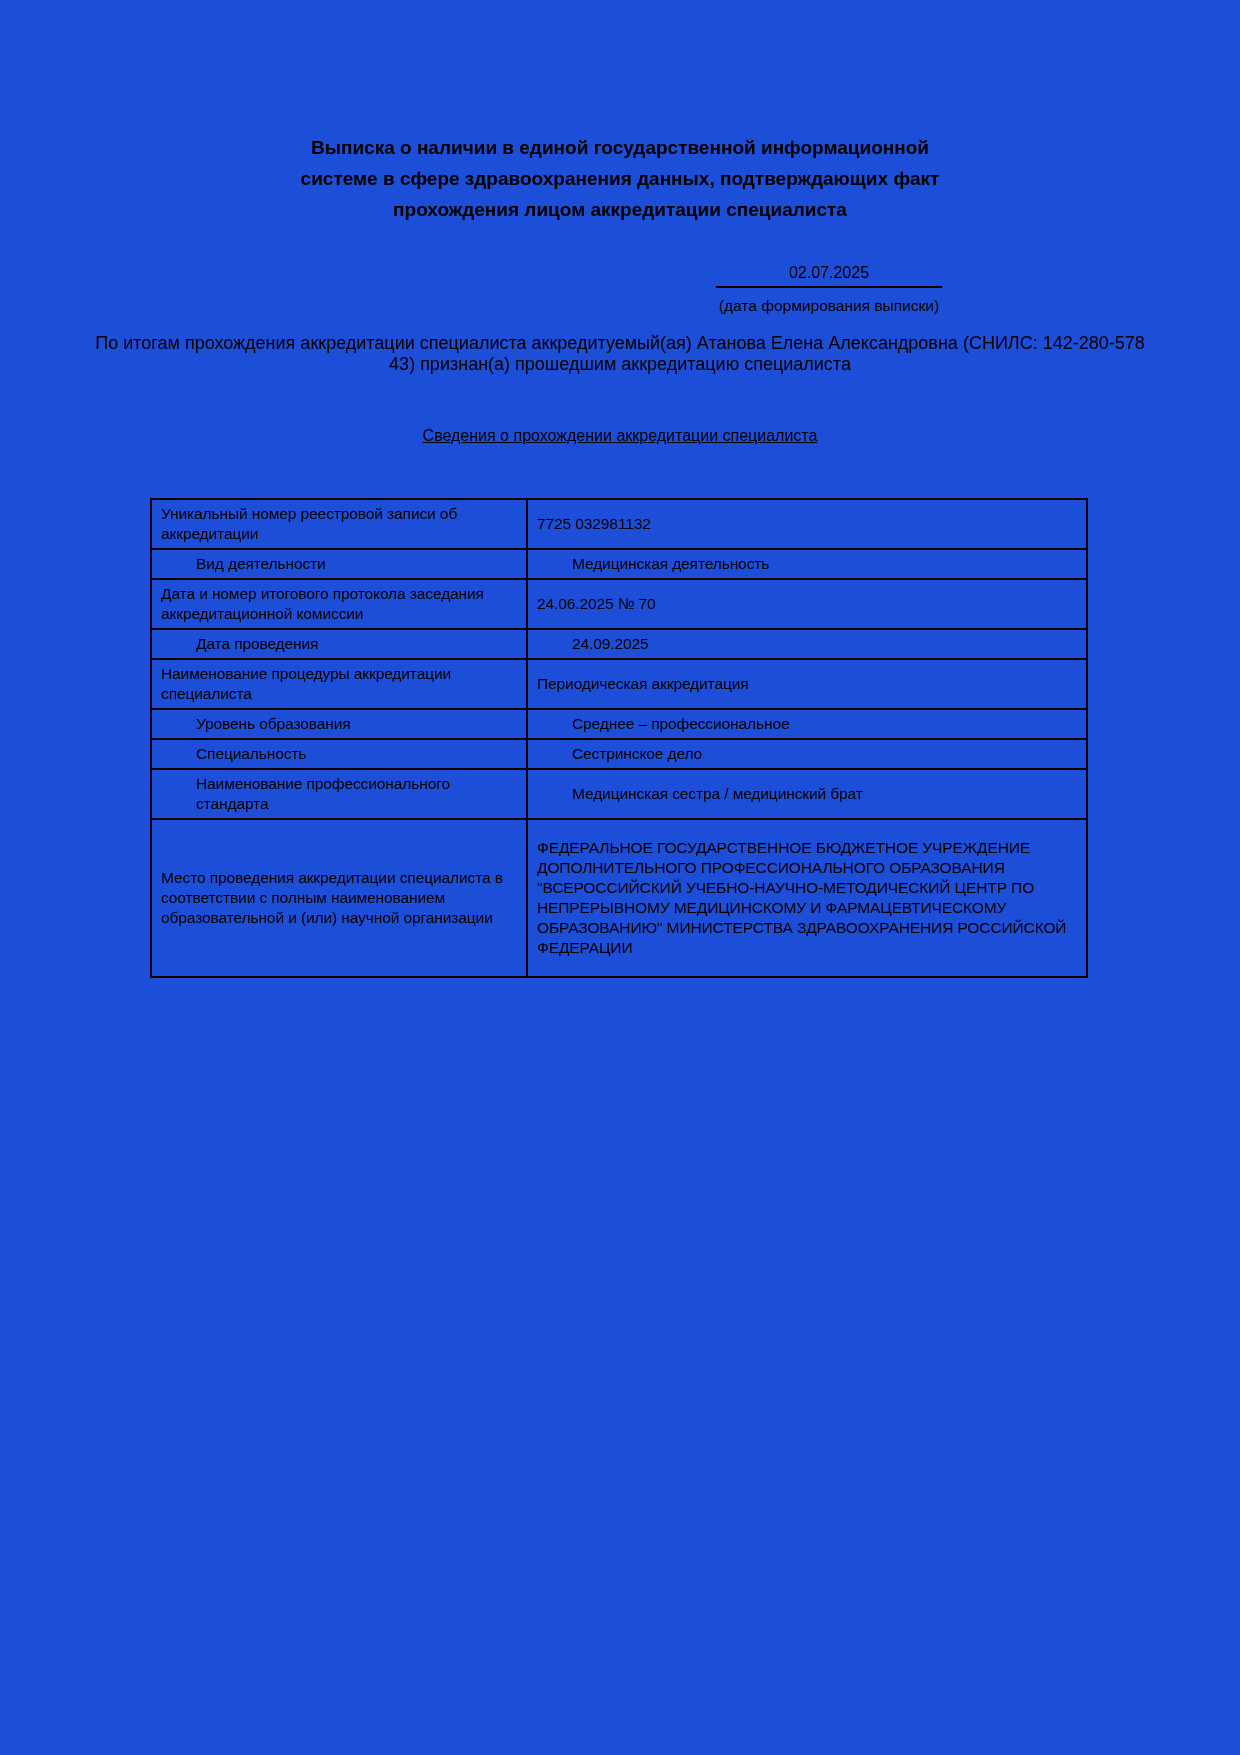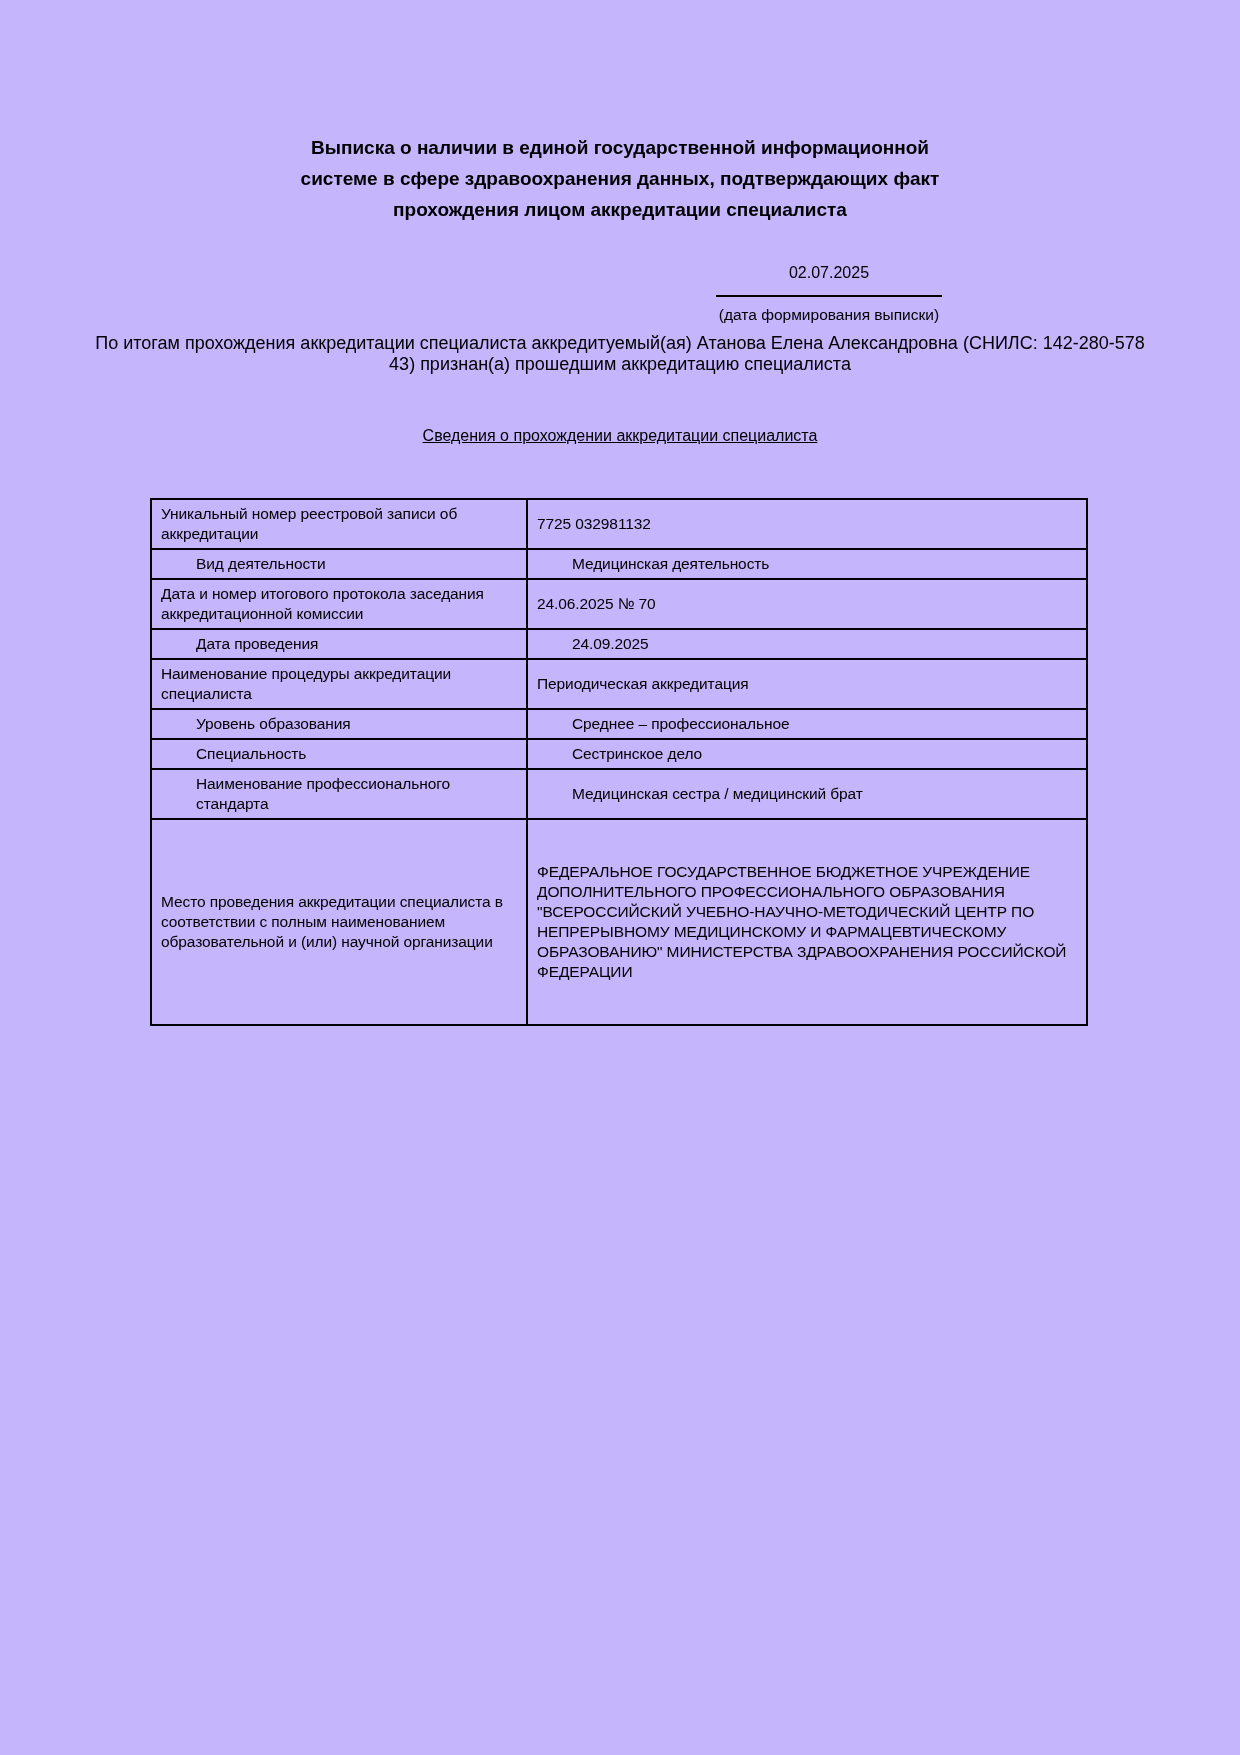--- a/index.html
+++ b/index.html
@@ -2,21 +2,21 @@
 <html lang="ru"><head>
 <meta charset="utf-8">
 <style>
   * { margin: 0; padding: 0; box-sizing: border-box; }
   html, body { background: #808080; }
   .page {
     position: relative;
     width: 1240px;
     height: 1755px;
     margin: 0 auto;
-    background: #c4b5fd;
+    background: #1d4ed8;
     color: #000000;
     font-family: "Liberation Sans", sans-serif;
   }
   .doc-title {
     position: absolute;
     top: 132px;
     left: 0;
     right: 0;
     text-align: center;
     font-size: 19px;
@@ -28,21 +28,21 @@
     position: absolute;
     top: 263px;
     left: 716px;
     width: 226px;
     text-align: center;
     font-size: 16px;
     line-height: 20px;
   }
   .date-value {
     display: block;
-    padding-bottom: 12px;
+    padding-bottom: 3px;
     border-bottom: 2px solid #000;
   }
   .date-caption {
     display: block;
     padding-top: 8px;
     font-size: 15.5px;
     white-space: nowrap;
   }
   .statement {
     position: absolute;
@@ -84,21 +84,21 @@
     letter-spacing: -0.1px;
   }
   table.acc-table td {
     border: 2px solid #000;
     vertical-align: middle;
     padding: 4px 9px;
   }
   table.acc-table td.c-label { width: 376px; }
   tr.r-tall  td { height: 48px; }
   tr.r-short td { height: 27px; padding-left: 44px; }
-  tr.r-huge  td { height: 206px; margin-left: 44px; }
+  tr.r-huge  td { height: 158px; margin-left: 44px; }
 </style>
 </head>
 <body>
 
 <div class="page">
 
   <h1 class="doc-title">
     <span class="t-line">Выписка о наличии в единой государственной информационной</span>
     <span class="t-line">системе в сфере здравоохранения данных, подтверждающих факт</span>
     <span class="t-line">прохождения лицом аккредитации специалиста</span>

